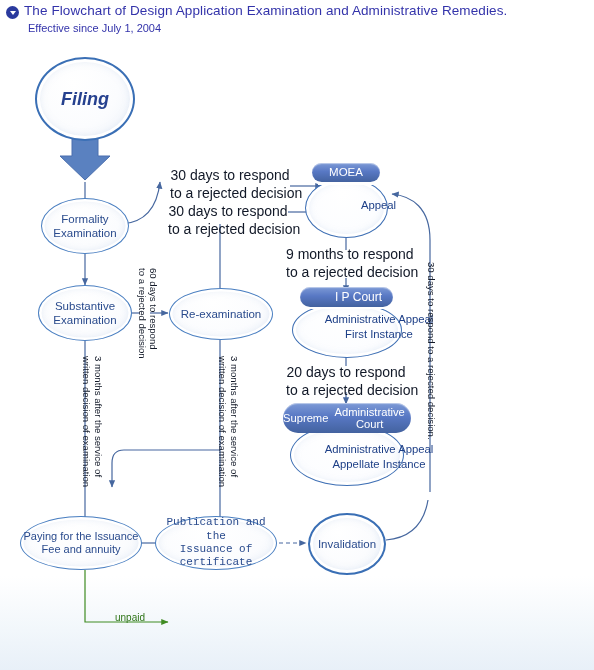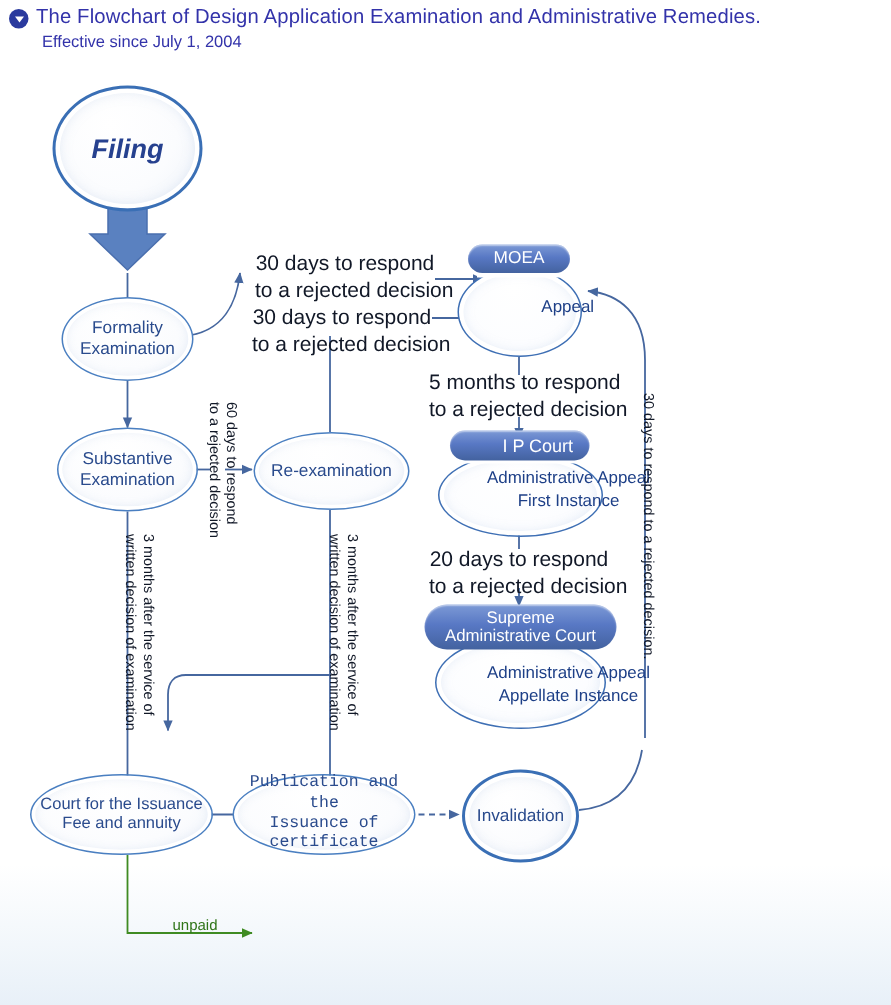--- a/index.html
+++ b/index.html
@@ -169,28 +169,28 @@
   <div class="pill" style="left:300px;top:287px;width:93px;height:20px;font-size:12px;padding-left:24px;">
     <span>I P Court</span>
   </div>
 
   <div class="ringbody" style="left:290px;top:424px;width:114px;height:62px;"></div>
   <div class="ringmask" style="left:302px;top:422px;width:90px;height:10px;"></div>
   <div class="courttext" style="left:281px;top:442px;width:132px;">
     <div>Administrative Appeal</div>
     <div>Appellate Instance</div>
   </div>
-  <div class="pill" style="left:283px;top:403px;width:128px;height:30px;font-size:11.2px;flex-direction:column;">
+  <div class="pill" style="left:283px;top:403px;width:128px;height:30px;font-size:11.2px;flex-direction:row;">
     <span>Supreme</span>
     <span>Administrative Court</span>
   </div>
 
   <div class="node ell" style="left:20px;top:516px;width:122px;height:54px;">
     <div class="nodetext" style="font-size:11px;">
-      <div>Court for the Issuance</div>
+      <div>Paying for the Issuance</div>
       <div>Fee and annuity</div>
     </div>
   </div>
 
   <div class="node ell" style="left:155px;top:516px;width:122px;height:54px;">
     <div class="nodetext" style="font-size:11px;font-family:Liberation Mono, monospace;">
       <div>Publication and the</div>
       <div>Issuance of certificate</div>
     </div>
   </div>
@@ -204,21 +204,21 @@
     <div>30 days to respond</div>
     <div>to a rejected decision</div>
   </div>
 
   <div class="lbl" style="left:168px;top:203px;width:120px;">
     <div>30 days to respond</div>
     <div>to a rejected decision</div>
   </div>
 
   <div class="lbl" style="left:286px;top:246px;width:120px;">
-    <div>5 months to respond</div>
+    <div>9 months to respond</div>
     <div>to a rejected decision</div>
   </div>
 
   <div class="lbl" style="left:286px;top:364px;width:120px;">
     <div>20 days to respond</div>
     <div>to a rejected decision</div>
   </div>
 
   <div class="vlbl" style="left:159px;top:268px;transform:rotate(90deg);">60 days to respond</div>
   <div class="vlbl" style="left:148px;top:268px;transform:rotate(90deg);">to a rejected decision</div>

